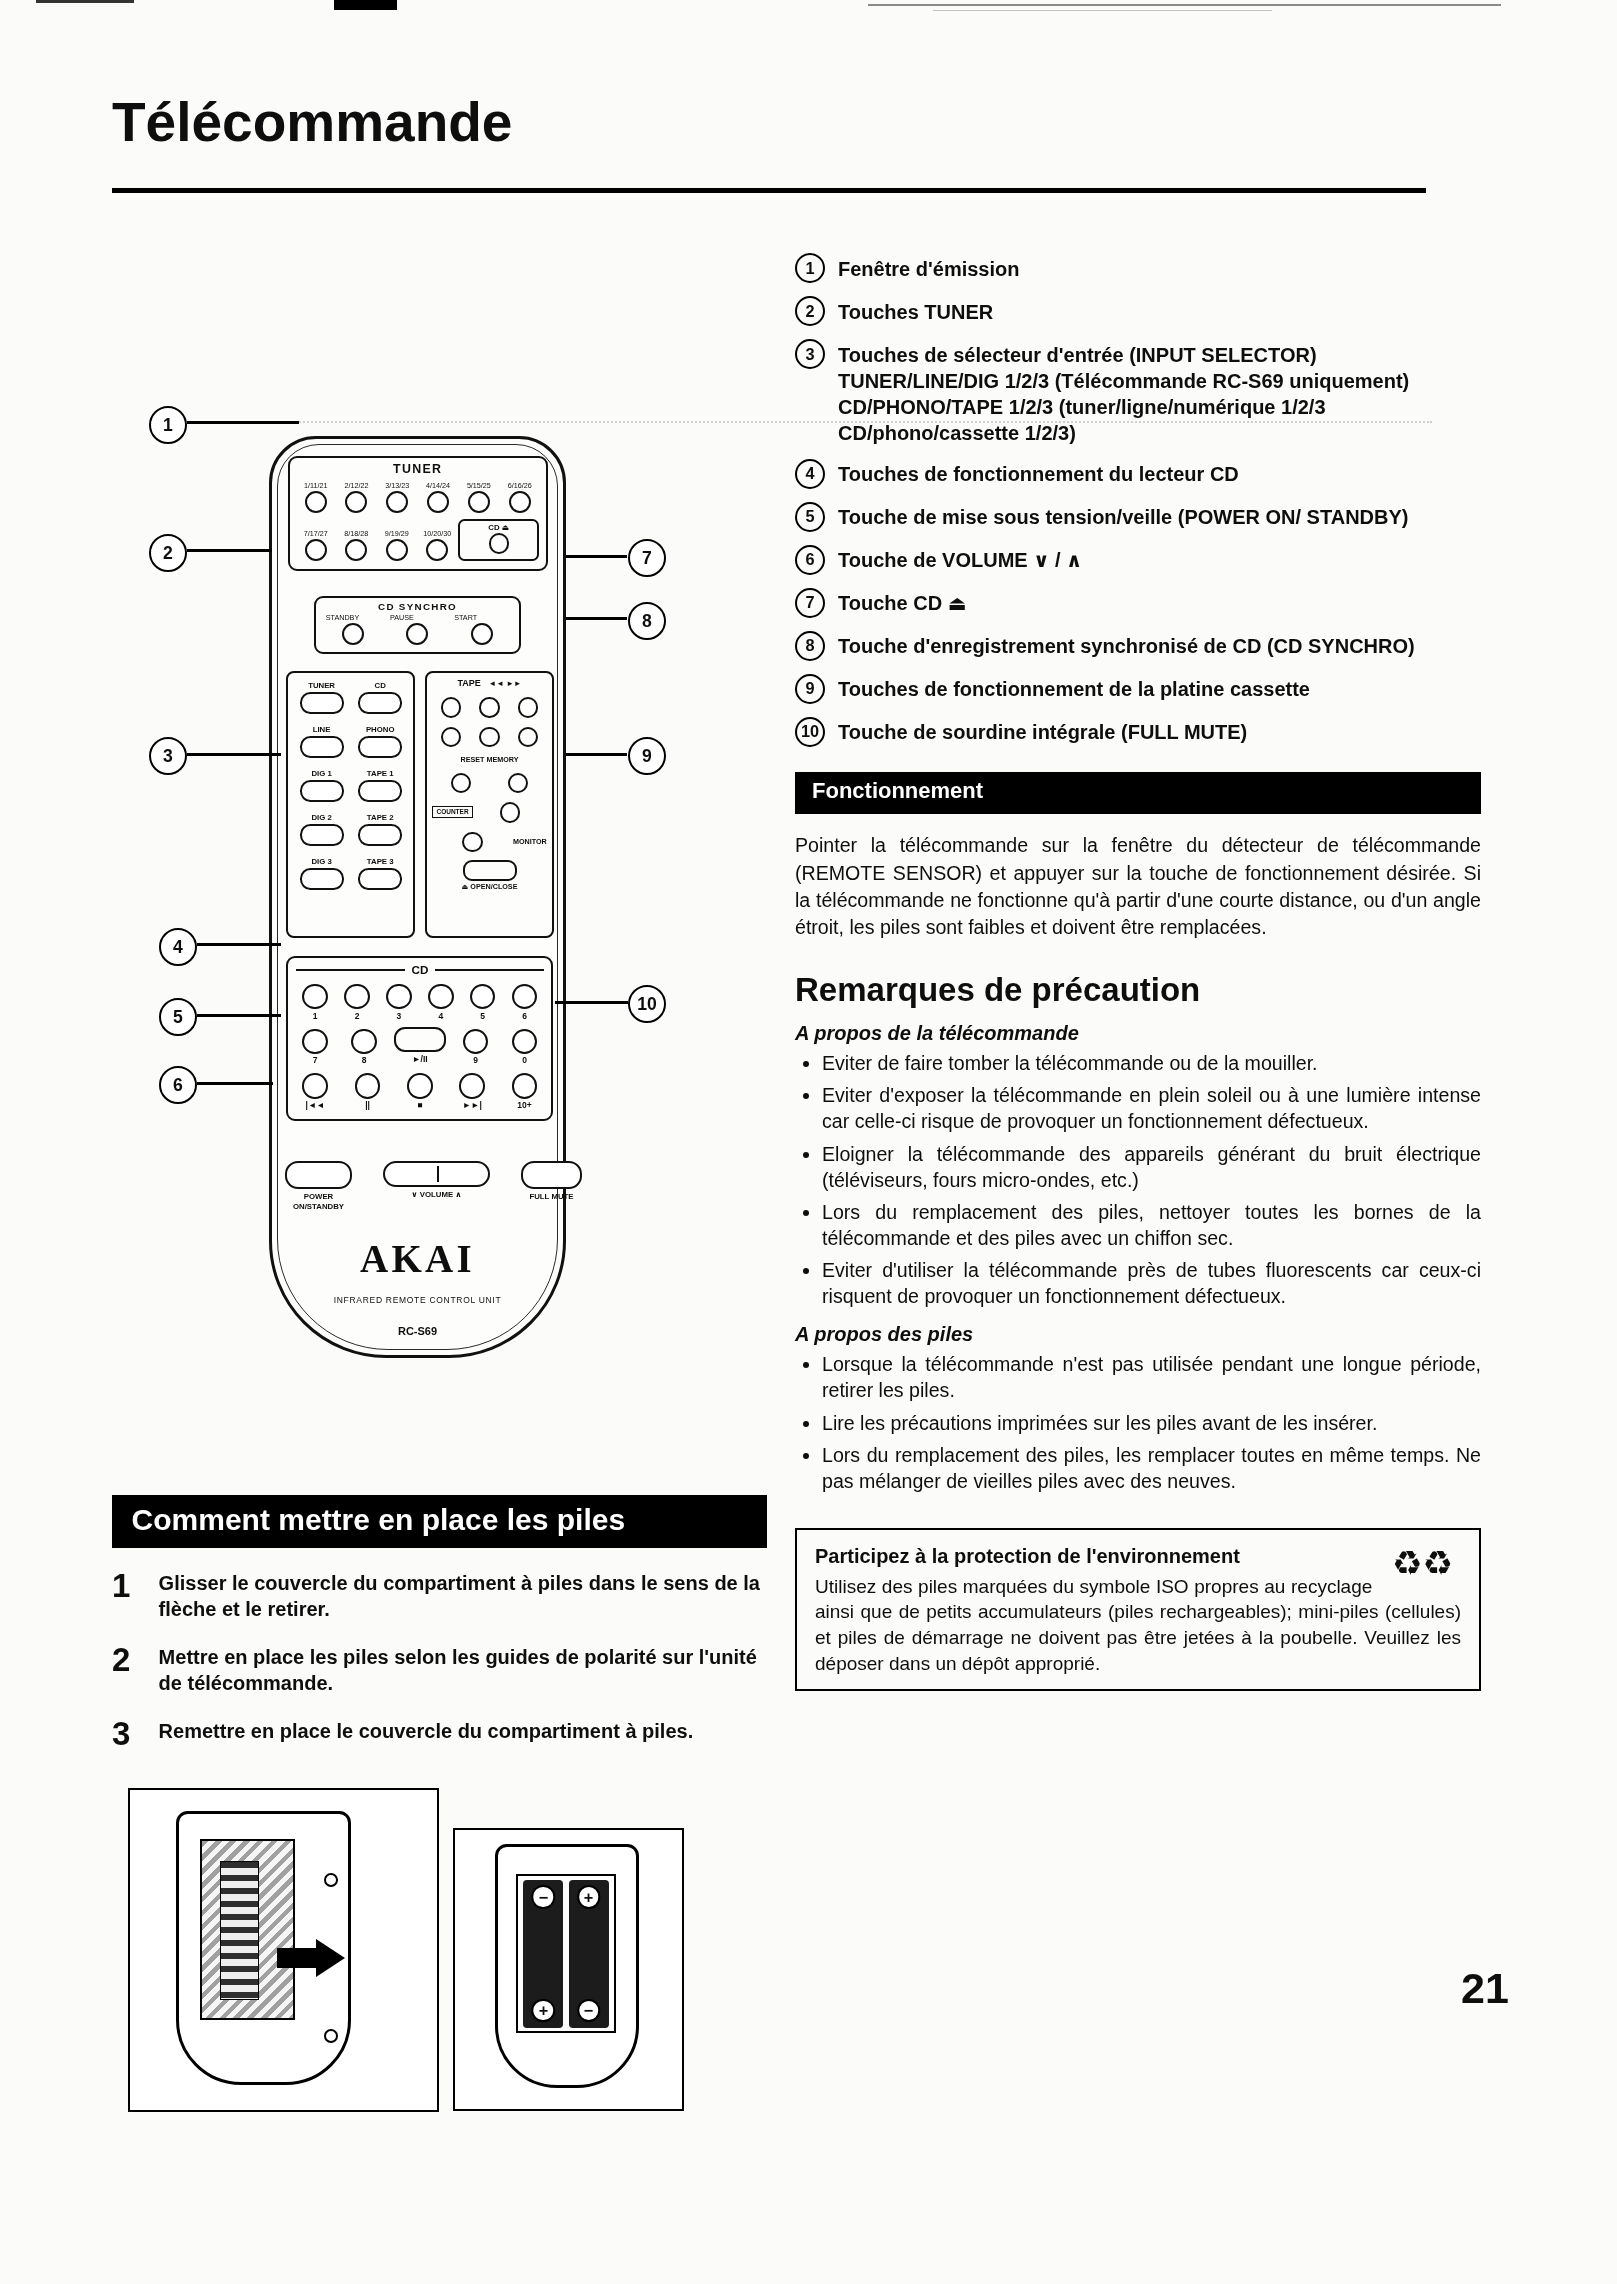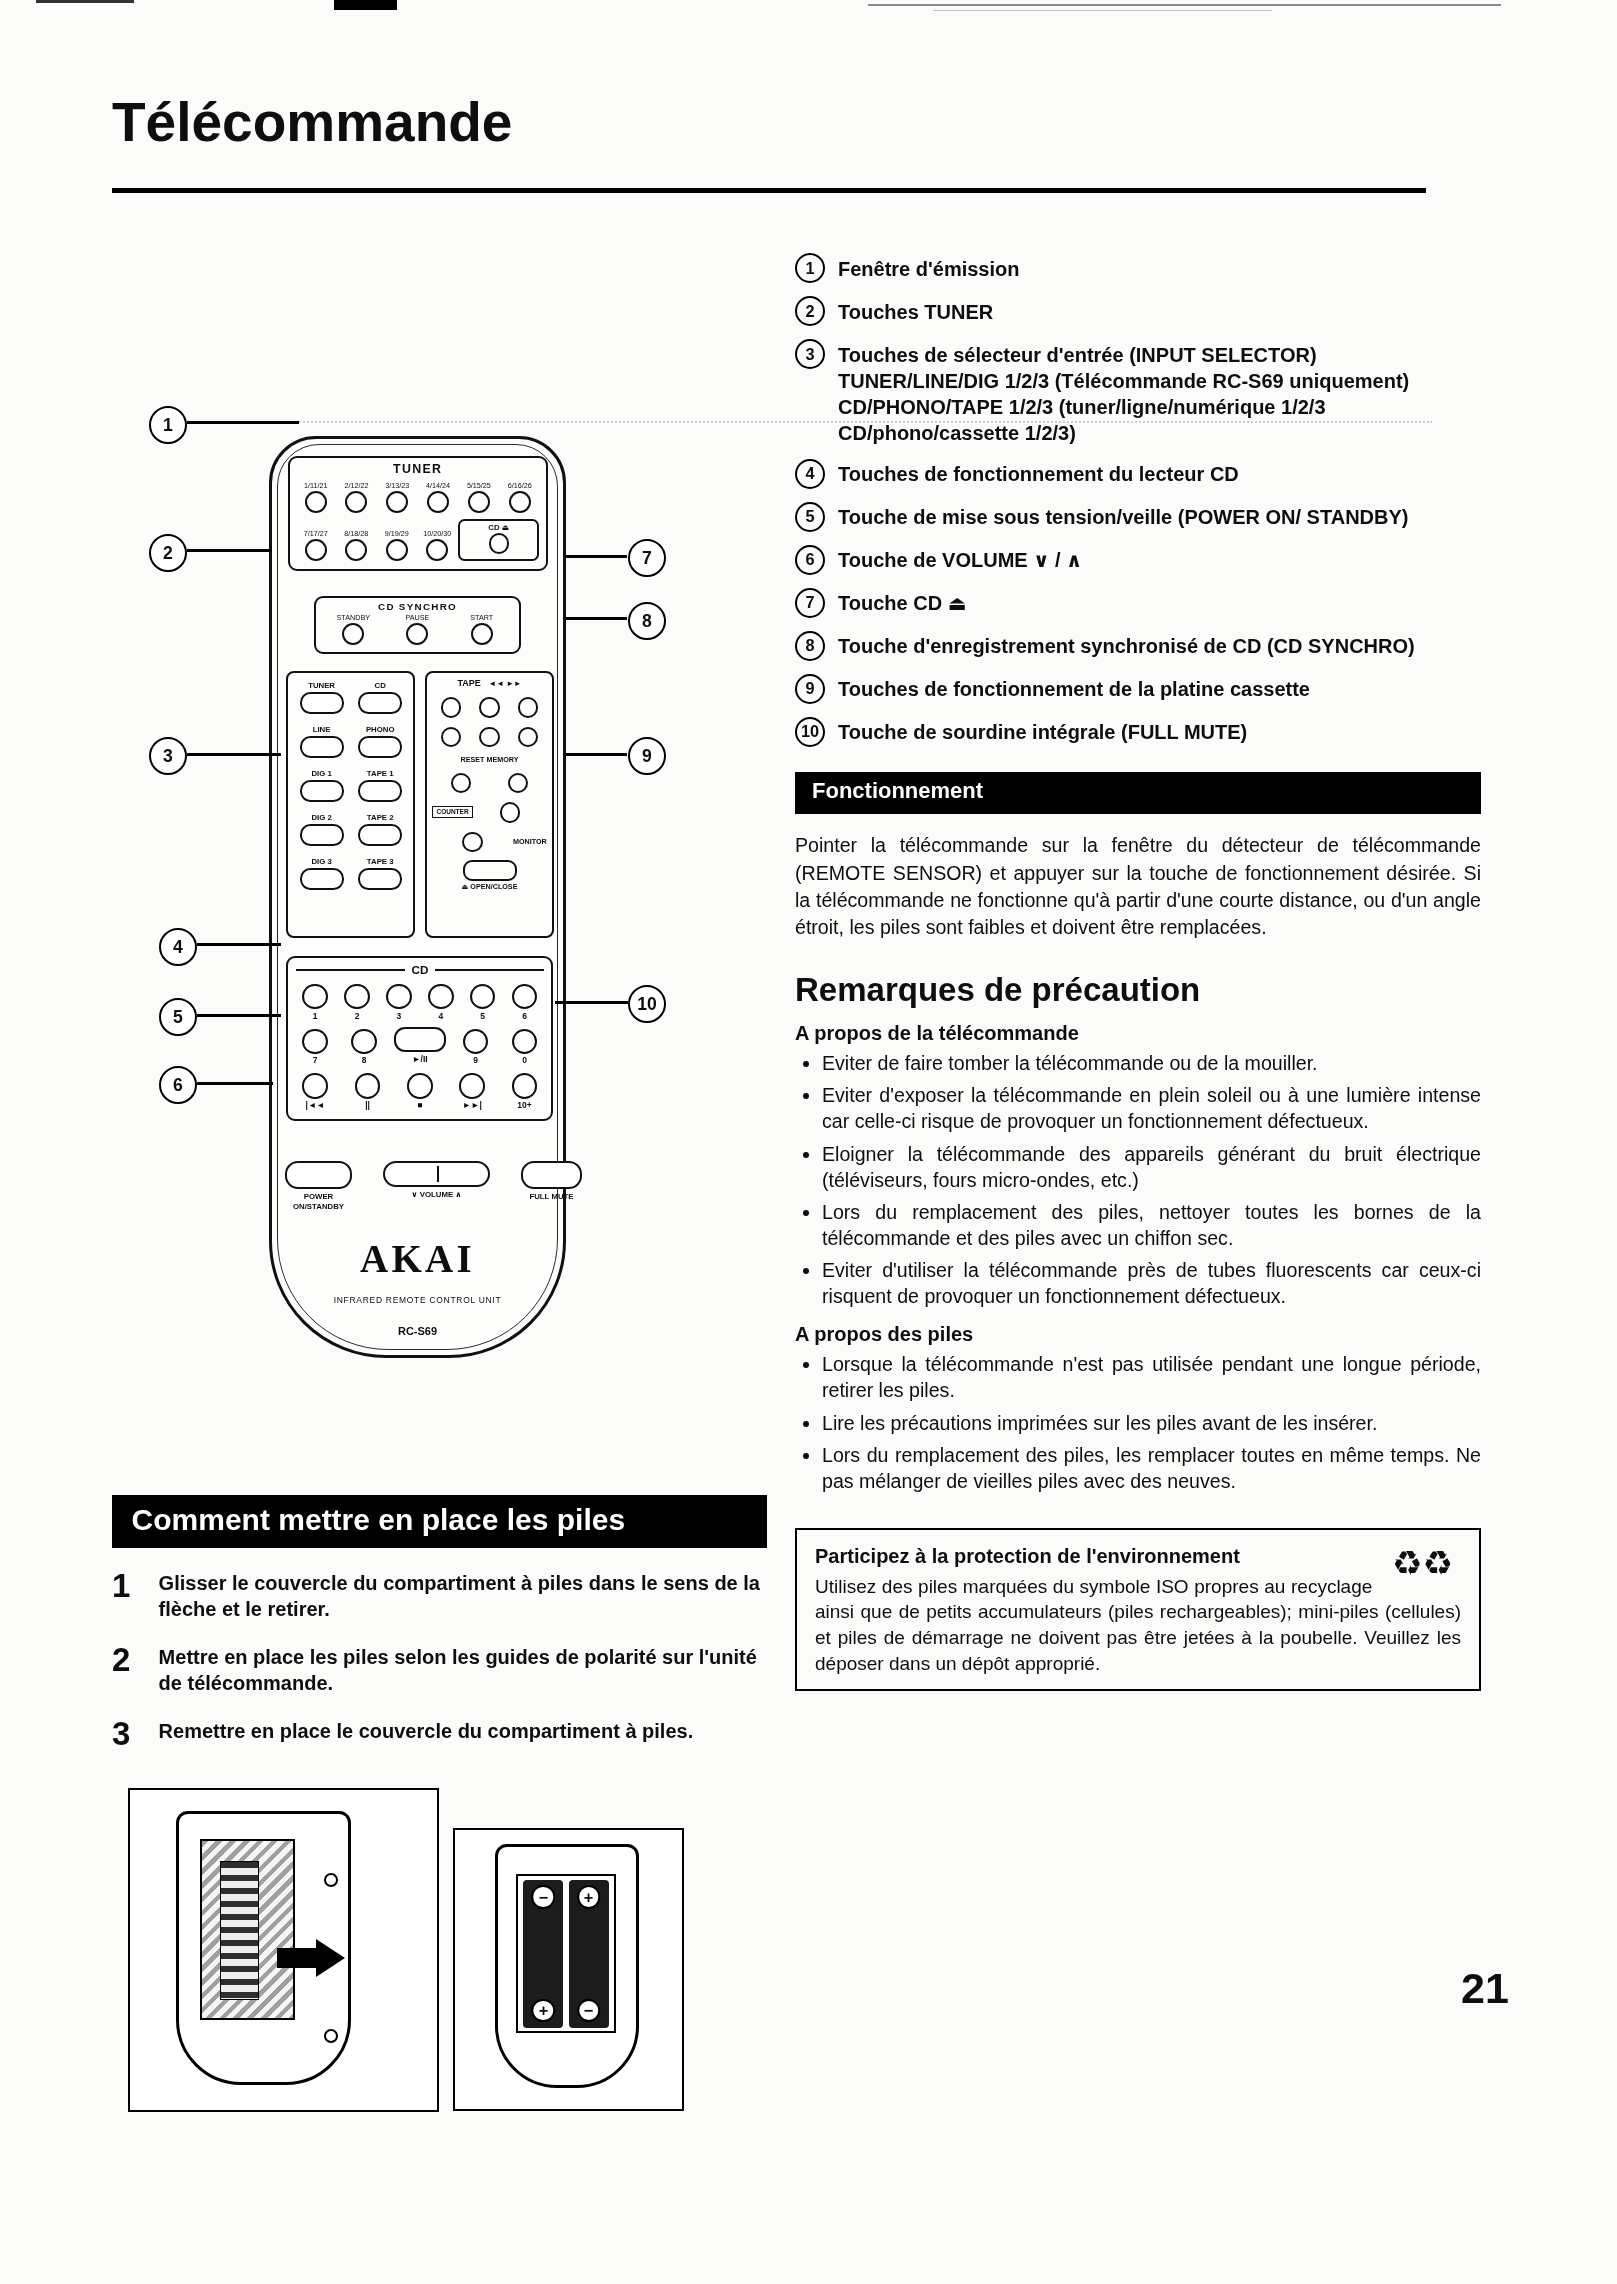--- a/index.html
+++ b/index.html
@@ -31,21 +31,21 @@
   .r-tuner { position:absolute; left:15.7px; top:17px; width:260px; border:2px solid #111; border-radius:9px;
              padding:3.9px 6.5px 7.8px; box-sizing:border-box; }
   .t-row { display:flex; justify-content:space-between; align-items:flex-end; margin-top:5.2px; }
   .t-cell { width:39px; text-align:center; }
   .t-lbl { display:block; font-size:7.2px; white-space:nowrap; }
   .r-eject { width:77px; border:2px solid #111; border-radius:6.5px; text-align:center; padding:2.6px 0 5.2px; }
   .r-eject .t-lbl { font-size:7.8px; font-weight:700; }
   .r-synchro { position:absolute; left:42px; top:157px; width:207px; border:2px solid #111; border-radius:9px;
                text-align:center; padding:2.6px 5.2px 6.5px; box-sizing:border-box; }
   .s-row { display:flex; justify-content:space-around; margin-top:1.3px; }
-  .s-cell { width:55px; text-align:center; }
+  .s-cell { width:55px; text-align:left; }
   .r-sel { position:absolute; left:14.4px; top:232px; width:129px; height:267px; border:2px solid #111;
            border-radius:7.8px; padding:7.8px 5.2px; box-sizing:border-box; }
   .sel-row { display:flex; justify-content:space-between; margin-bottom:11px; }
   .sel-cell { width:56px; text-align:center; }
   .sel-lbl { display:block; font-size:7.8px; font-weight:700; white-space:nowrap; }
   .oval { width:40px; height:18px; border:2px solid #111; border-radius:10.4px; margin:2px auto 0; background:#fff; }
   .r-tape { position:absolute; left:153px; top:232px; width:129px; height:267px; border:2px solid #111;
             border-radius:7.8px; padding:5.2px; box-sizing:border-box; text-align:center; }
   .tp-head { display:flex; justify-content:center; gap:7.8px; align-items:baseline; }
   .tp-title { font-size:9px; font-weight:700; } .tp-arrows { font-size:7.8px; }
@@ -76,21 +76,21 @@
 
   
   .right-col { position:absolute; left:795px; top:253px; width:686px; z-index:3; }
   .item { display:flex; gap:13px; margin-bottom:13px; align-items:flex-start; }
   .item-num { flex:0 0 30px; width:30px; height:30px; border:2px solid #000; border-radius:50%;
               display:flex; align-items:center; justify-content:center; font-size:16.3px; font-weight:700; box-sizing:border-box; }
   .item-text { font-size:20px; font-weight:700; line-height:1.3; padding-top:2.6px; }
   .section-bar { background:#000; color:#fff; font-size:22px; font-weight:700; padding:6.5px 13px 10.4px 17px; margin:25px 0 18px; }
   .body-text { font-size:19.6px; line-height:1.38; text-align:justify; }
   .big-heading { font-size:33px; font-weight:700; margin:30px 0 11.7px; }
-  .sub-heading { font-size:20px; font-weight:700; margin:13px 0 6.5px; }
+  .sub-heading { font-size:20px; font-weight:700; margin:13px 0 6.5px;font-style:italic; }
   .bullets { margin:0 0 7.8px; padding-left:27px; }
   .bullets li { font-size:19.6px; line-height:1.32; margin-bottom:6.5px; text-align:justify; }
   .env-box { border:2px solid #000; margin-top:33px; padding:15.7px 18px 11.7px; }
   .env-title { font-size:20px; font-weight:700; margin-bottom:5.2px; }
   .recycle-icons { float:right; margin:1.3px 0 5.2px 11.7px; width:77px; text-align:center; font-size:34px; line-height:0.95; }
   .env-body { font-size:19px; line-height:1.36; text-align:justify; }
   .env-code { text-align:right; font-size:19.6px; margin-top:5.2px; }
 
   
   .install { position:absolute; left:112px; top:1495px; width:655px; }

